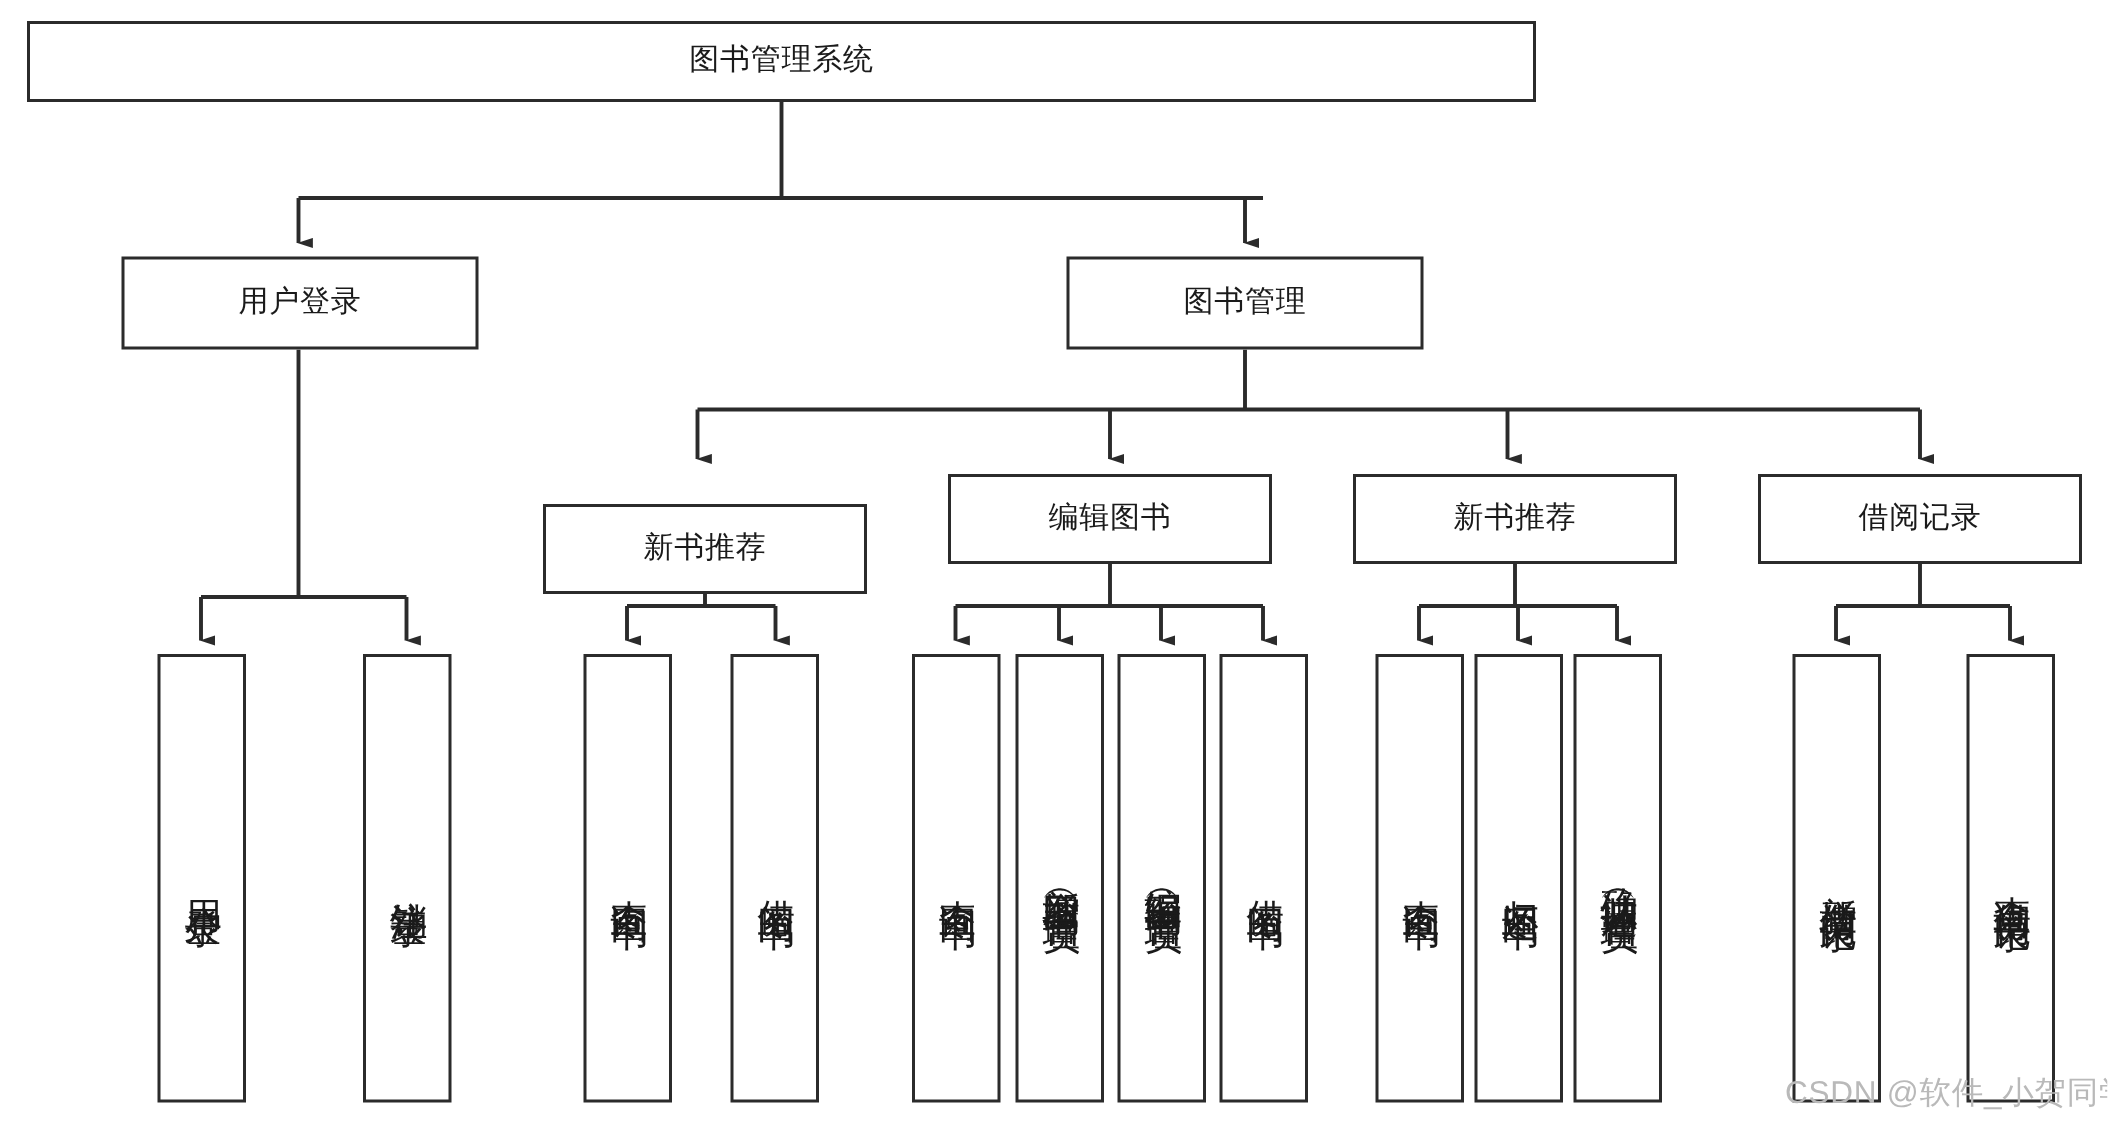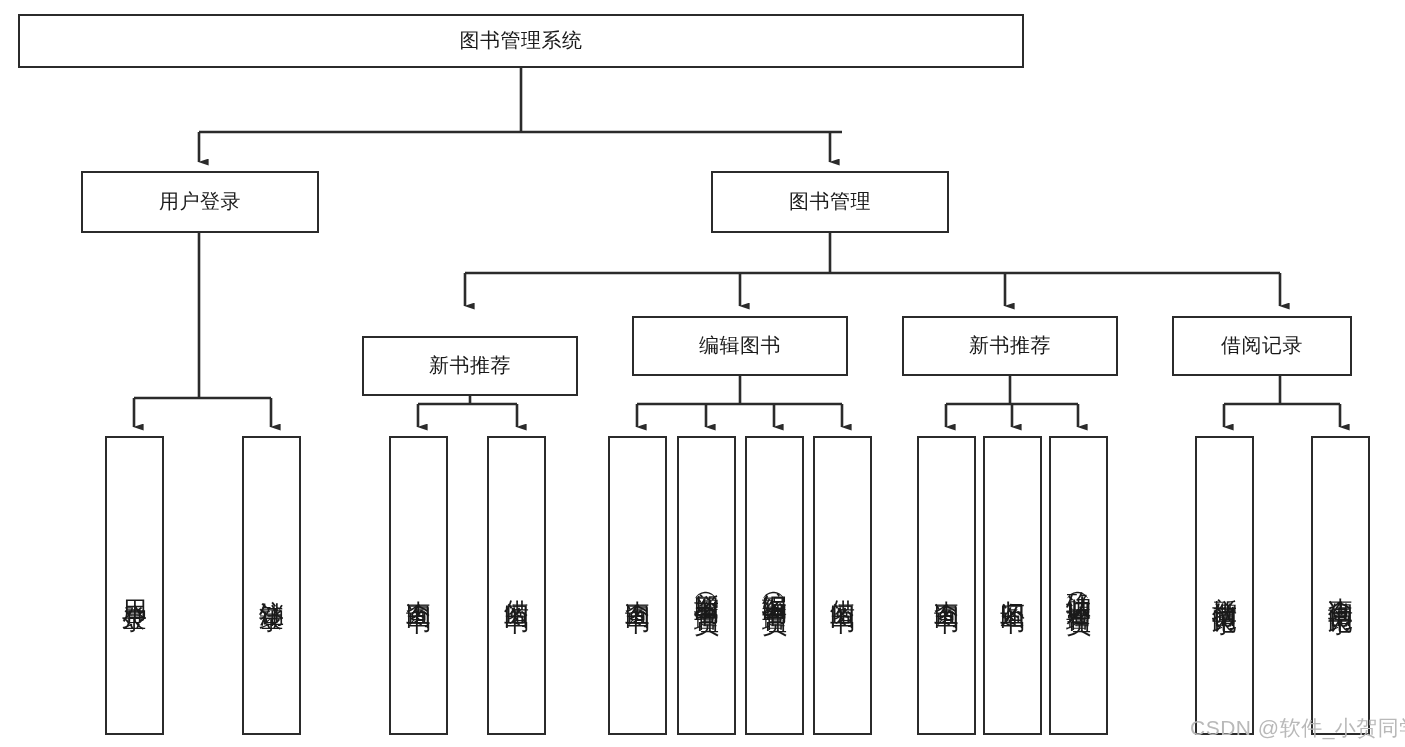--- a/index.html
+++ b/index.html
@@ -133,21 +133,21 @@
 
   <div class="node h-node" style="left:362px; top:336px; width:216px; height:60px;">
     <span class="node-label">新书推荐</span>
   </div>
   <div class="node h-node" style="left:632px; top:316px; width:216px; height:60px;">
     <span class="node-label">编辑图书</span>
   </div>
   <div class="node h-node" style="left:902px; top:316px; width:216px; height:60px;">
     <span class="node-label">新书推荐</span>
   </div>
-  <div class="node h-node" style="left:1172px; top:316px; width:180px; height:60px;">
+  <div class="node h-node" style="left:1172px; top:316px; width:216px; height:60px;">
     <span class="node-label">借阅记录</span>
   </div>
 
   <div class="node v-node" style="left:105px; top:436px; width:59px; height:299px;">
     <span class="node-label">用户登录</span>
   </div>
   <div class="node v-node" style="left:242px; top:436px; width:59px; height:299px;">
     <span class="node-label">注销登录</span>
   </div>
   <div class="node v-node" style="left:389px; top:436px; width:59px; height:299px;">

